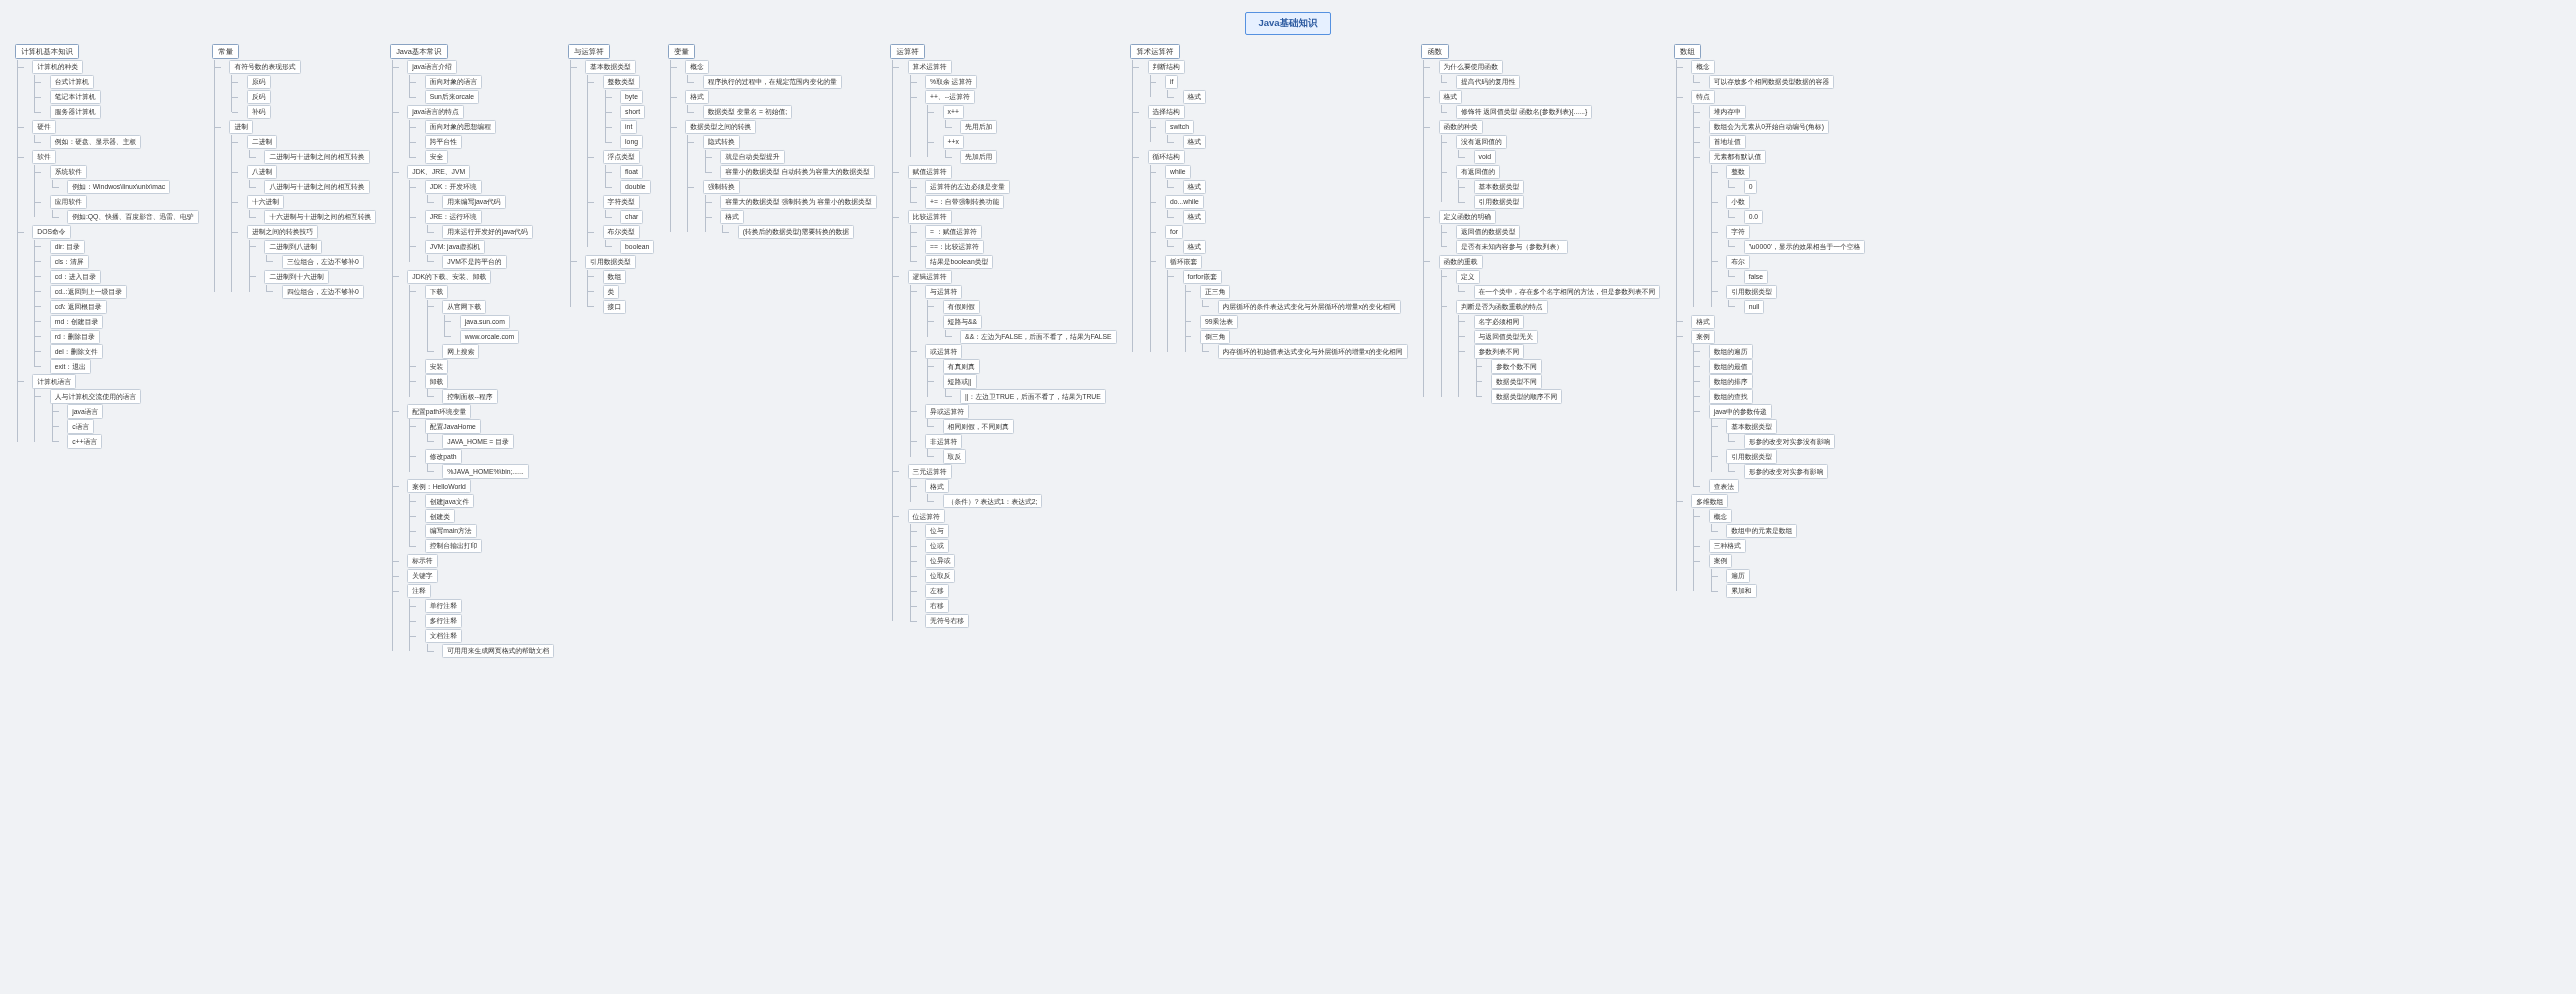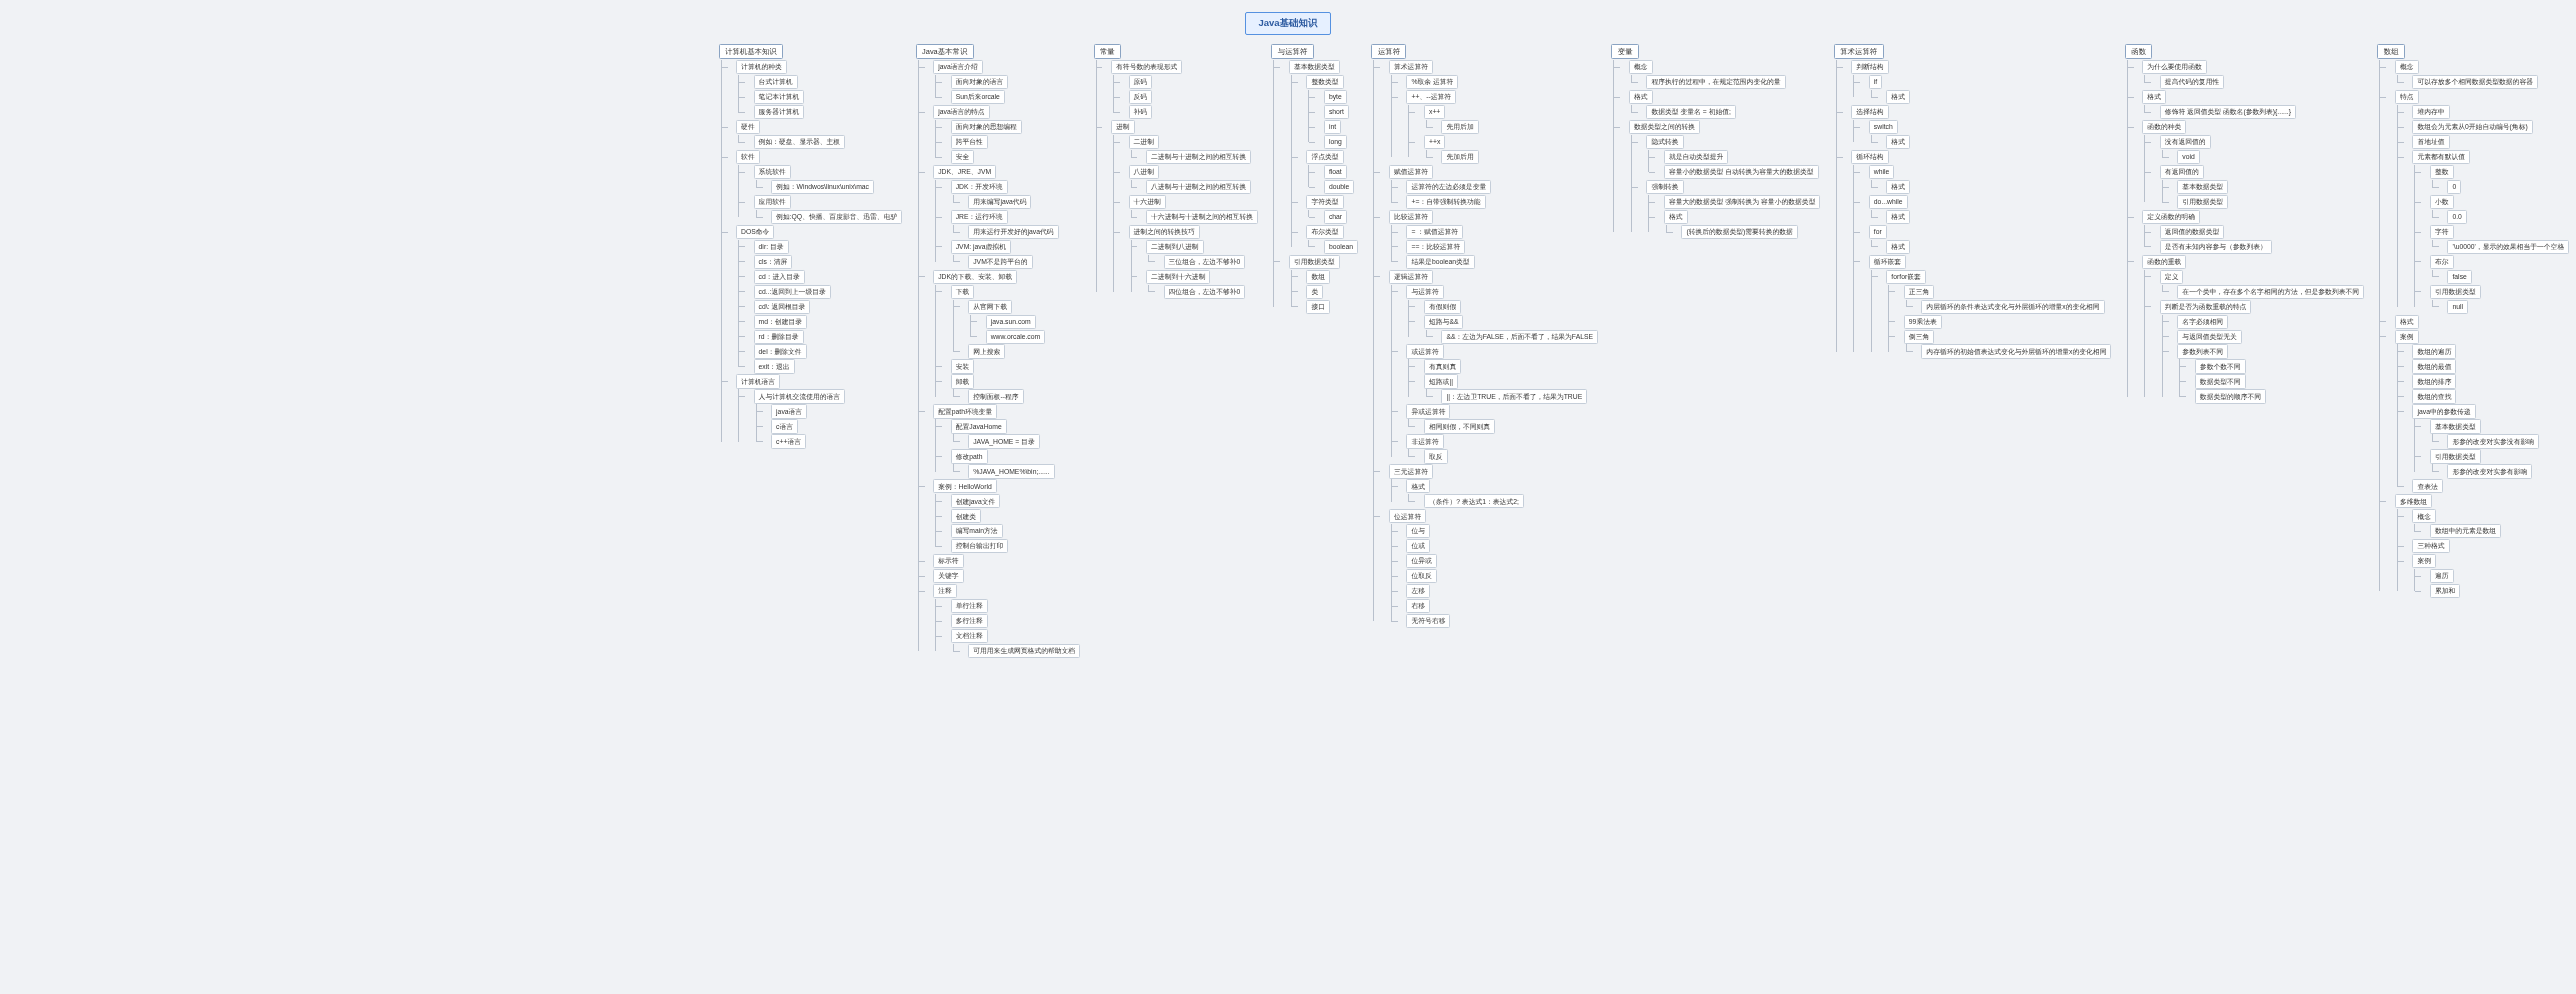--- a/index.html
+++ b/index.html
@@ -25,21 +25,20 @@
     color: #2c5aa0;
     border-radius: 2px;
     display: inline-block;
     margin: 5.4px auto 8px auto;
   }
   .root-wrap { text-align: center; }
   .columns {
     display: flex;
     align-items: flex-start;
     gap: 5.4px;
-    justify-content: flex-end;
   }
   .col {
     flex: 0 0 auto;
   }
   ul.tree, ul.tree ul {
     list-style: none;
     margin: 0;
     padding-left: 9.5px;
     position: relative;
   }
@@ -124,20 +123,50 @@
                       <li><span class="node">java语言</span></li>
                       <li><span class="node">c语言</span></li>
                       <li><span class="node">c++语言</span></li>
                     </ul></li>
                 </ul></li>
             </ul></li>
         </ul>
       </div>
       <div class="col">
         <ul class="tree">
+          <li class="branch"><span class="node">常量</span><ul class="tree">
+              <li><span class="node">有符号数的表现形式</span><ul class="tree">
+                  <li><span class="node">原码</span></li>
+                  <li><span class="node">反码</span></li>
+                  <li><span class="node">补码</span></li>
+                </ul></li>
+              <li><span class="node">进制</span><ul class="tree">
+                  <li><span class="node">二进制</span><ul class="tree">
+                      <li><span class="node">二进制与十进制之间的相互转换</span></li>
+                    </ul></li>
+                  <li><span class="node">八进制</span><ul class="tree">
+                      <li><span class="node">八进制与十进制之间的相互转换</span></li>
+                    </ul></li>
+                  <li><span class="node">十六进制</span><ul class="tree">
+                      <li><span class="node">十六进制与十进制之间的相互转换</span></li>
+                    </ul></li>
+                  <li><span class="node">进制之间的转换技巧</span><ul class="tree">
+                      <li><span class="node">二进制到八进制</span><ul class="tree">
+                          <li><span class="node">三位组合，左边不够补0</span></li>
+                        </ul></li>
+                      <li><span class="node">二进制到十六进制</span><ul class="tree">
+                          <li><span class="node">四位组合，左边不够补0</span></li>
+                        </ul></li>
+                    </ul></li>
+                </ul></li>
+            </ul></li>
+        </ul>
+      </div>
+      <div class="col">
+        <ul class="tree">
           <li class="branch"><span class="node">Java基本常识</span><ul class="tree">
               <li><span class="node">java语言介绍</span><ul class="tree">
                   <li><span class="node">面向对象的语言</span></li>
                   <li><span class="node">Sun后来orcale</span></li>
                 </ul></li>
               <li><span class="node">java语言的特点</span><ul class="tree">
                   <li><span class="node">面向对象的思想编程</span></li>
                   <li><span class="node">跨平台性</span></li>
                   <li><span class="node">安全</span></li>
                 </ul></li>
@@ -186,50 +215,20 @@
                   <li><span class="node">多行注释</span></li>
                   <li><span class="node">文档注释</span><ul class="tree">
                       <li><span class="node">可用用来生成网页格式的帮助文档</span></li>
                     </ul></li>
                 </ul></li>
             </ul></li>
         </ul>
       </div>
       <div class="col">
         <ul class="tree">
-          <li class="branch"><span class="node">常量</span><ul class="tree">
-              <li><span class="node">有符号数的表现形式</span><ul class="tree">
-                  <li><span class="node">原码</span></li>
-                  <li><span class="node">反码</span></li>
-                  <li><span class="node">补码</span></li>
-                </ul></li>
-              <li><span class="node">进制</span><ul class="tree">
-                  <li><span class="node">二进制</span><ul class="tree">
-                      <li><span class="node">二进制与十进制之间的相互转换</span></li>
-                    </ul></li>
-                  <li><span class="node">八进制</span><ul class="tree">
-                      <li><span class="node">八进制与十进制之间的相互转换</span></li>
-                    </ul></li>
-                  <li><span class="node">十六进制</span><ul class="tree">
-                      <li><span class="node">十六进制与十进制之间的相互转换</span></li>
-                    </ul></li>
-                  <li><span class="node">进制之间的转换技巧</span><ul class="tree">
-                      <li><span class="node">二进制到八进制</span><ul class="tree">
-                          <li><span class="node">三位组合，左边不够补0</span></li>
-                        </ul></li>
-                      <li><span class="node">二进制到十六进制</span><ul class="tree">
-                          <li><span class="node">四位组合，左边不够补0</span></li>
-                        </ul></li>
-                    </ul></li>
-                </ul></li>
-            </ul></li>
-        </ul>
-      </div>
-      <div class="col">
-        <ul class="tree">
           <li class="branch"><span class="node">与运算符</span><ul class="tree">
               <li><span class="node">基本数据类型</span><ul class="tree">
                   <li><span class="node">整数类型</span><ul class="tree">
                       <li><span class="node">byte</span></li>
                       <li><span class="node">short</span></li>
                       <li><span class="node">int</span></li>
                       <li><span class="node">long</span></li>
                     </ul></li>
                   <li><span class="node">浮点类型</span><ul class="tree">
                       <li><span class="node">float</span></li>
@@ -239,20 +238,44 @@
                       <li><span class="node">char</span></li>
                     </ul></li>
                   <li><span class="node">布尔类型</span><ul class="tree">
                       <li><span class="node">boolean</span></li>
                     </ul></li>
                 </ul></li>
               <li><span class="node">引用数据类型</span><ul class="tree">
                   <li><span class="node">数组</span></li>
                   <li><span class="node">类</span></li>
                   <li><span class="node">接口</span></li>
+                </ul></li>
+            </ul></li>
+        </ul>
+      </div>
+      <div class="col">
+        <ul class="tree">
+          <li class="branch"><span class="node">变量</span><ul class="tree">
+              <li><span class="node">概念</span><ul class="tree">
+                  <li><span class="node">程序执行的过程中，在规定范围内变化的量</span></li>
+                </ul></li>
+              <li><span class="node">格式</span><ul class="tree">
+                  <li><span class="node">数据类型 变量名 = 初始值;</span></li>
+                </ul></li>
+              <li><span class="node">数据类型之间的转换</span><ul class="tree">
+                  <li><span class="node">隐式转换</span><ul class="tree">
+                      <li><span class="node">就是自动类型提升</span></li>
+                      <li><span class="node">容量小的数据类型 自动转换为容量大的数据类型</span></li>
+                    </ul></li>
+                  <li><span class="node">强制转换</span><ul class="tree">
+                      <li><span class="node">容量大的数据类型 强制转换为 容量小的数据类型</span></li>
+                      <li><span class="node">格式</span><ul class="tree">
+                          <li><span class="node">(转换后的数据类型)需要转换的数据</span></li>
+                        </ul></li>
+                    </ul></li>
                 </ul></li>
             </ul></li>
         </ul>
       </div>
       <div class="col">
         <ul class="tree">
           <li class="branch"><span class="node">运算符</span><ul class="tree">
               <li><span class="node">算术运算符</span><ul class="tree">
                   <li><span class="node">%取余 运算符</span></li>
                   <li><span class="node">++、--运算符</span><ul class="tree">
@@ -299,44 +322,20 @@
                     </ul></li>
                 </ul></li>
               <li><span class="node">位运算符</span><ul class="tree">
                   <li><span class="node">位与</span></li>
                   <li><span class="node">位或</span></li>
                   <li><span class="node">位异或</span></li>
                   <li><span class="node">位取反</span></li>
                   <li><span class="node">左移</span></li>
                   <li><span class="node">右移</span></li>
                   <li><span class="node">无符号右移</span></li>
-                </ul></li>
-            </ul></li>
-        </ul>
-      </div>
-      <div class="col">
-        <ul class="tree">
-          <li class="branch"><span class="node">变量</span><ul class="tree">
-              <li><span class="node">概念</span><ul class="tree">
-                  <li><span class="node">程序执行的过程中，在规定范围内变化的量</span></li>
-                </ul></li>
-              <li><span class="node">格式</span><ul class="tree">
-                  <li><span class="node">数据类型 变量名 = 初始值;</span></li>
-                </ul></li>
-              <li><span class="node">数据类型之间的转换</span><ul class="tree">
-                  <li><span class="node">隐式转换</span><ul class="tree">
-                      <li><span class="node">就是自动类型提升</span></li>
-                      <li><span class="node">容量小的数据类型 自动转换为容量大的数据类型</span></li>
-                    </ul></li>
-                  <li><span class="node">强制转换</span><ul class="tree">
-                      <li><span class="node">容量大的数据类型 强制转换为 容量小的数据类型</span></li>
-                      <li><span class="node">格式</span><ul class="tree">
-                          <li><span class="node">(转换后的数据类型)需要转换的数据</span></li>
-                        </ul></li>
-                    </ul></li>
                 </ul></li>
             </ul></li>
         </ul>
       </div>
       <div class="col">
         <ul class="tree">
           <li class="branch"><span class="node">算术运算符</span><ul class="tree">
               <li><span class="node">判断结构</span><ul class="tree">
                   <li><span class="node">if</span><ul class="tree">
                       <li><span class="node">格式</span></li>

